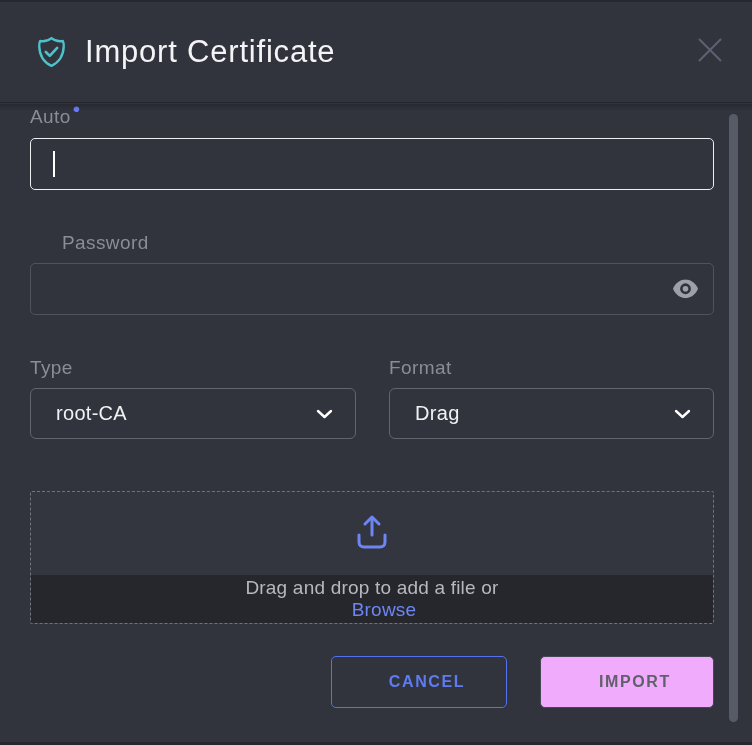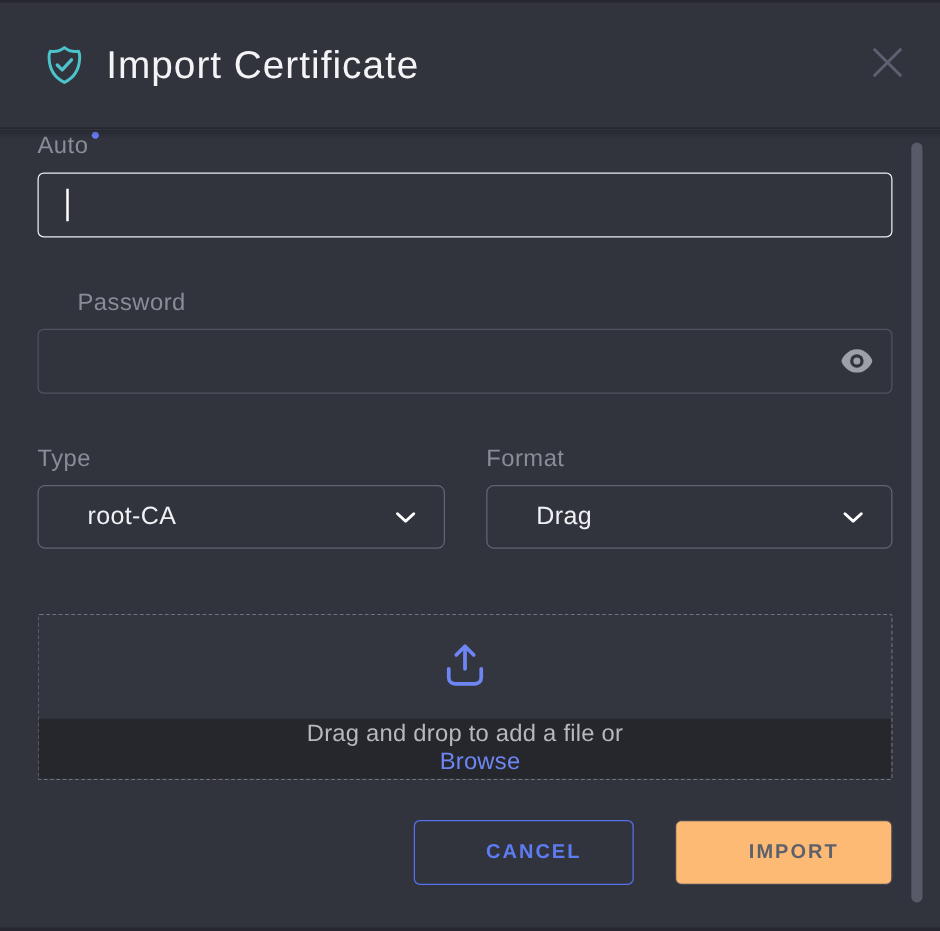--- a/index.html
+++ b/index.html
@@ -59,21 +59,21 @@
   .eye-btn {
     position: absolute; right: 12px; top: 50%; transform: translateY(-36%);
     background: none; border: none; cursor: pointer; padding: 4px; line-height: 0;
   }
   .password-row { margin-top: 42px; margin-left: 32px; }
   .selects-labels { display: flex; margin-top: 42px; }
   .selects-labels .col-type { width: 359px; }
   .selects-row { display: flex; gap: 33px; margin-top: 9px; }
   .select {
     height: 51px; border: 1px solid #62656f; border-radius: 6px;
-    display: flex; align-items: center; padding: 0 22px 0 39px;
+    display: flex; align-items: center; padding: 0 22px 0 25px;
     cursor: pointer; background: transparent;
   }
   .select-type { width: 326px; }
   .select-format { flex: 1; }
   .select-value { font-size: 20px; color: #f0f1f4; letter-spacing: 0.3px; }
   .select .chevron { margin-left: auto; }
   
   .dropzone {
     position: relative; margin-top: 52px; height: 133px;
     border: 1px dashed #70737e; border-radius: 2px;
@@ -91,21 +91,21 @@
   
   .footer { display: flex; justify-content: flex-end; gap: 33px; margin-top: 32px; }
   .btn {
     height: 52px; border-radius: 5px; font-size: 16px; font-weight: bold;
     letter-spacing: 1.6px; cursor: pointer;
     display: flex; align-items: center; justify-content: center;
     font-family: "Liberation Sans", sans-serif;
     padding-left: 16px;
   }
   .btn-cancel { width: 176px; background: transparent; border: 1px solid #5472ee; color: #5e7cf2; }
-  .btn-import { width: 174px; background: #fdba74; border: 1px solid #454853; color: #5e616b; cursor: default; }
+  .btn-import { width: 174px; background: #f0abfc; border: 1px solid #454853; color: #5e616b; cursor: default; }
   
   .scrollbar-thumb {
     position: absolute; right: 14px; top: 112px; width: 9px; height: 608px;
     border-radius: 5px; background: #575b67;
   }
 </style>
 </head>
 <body>
 
 <div class="screen">

